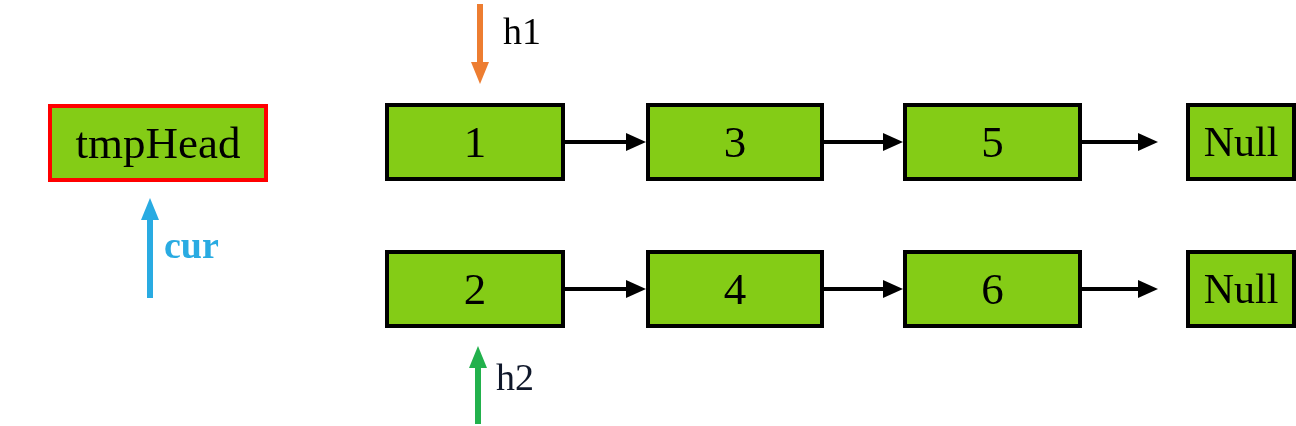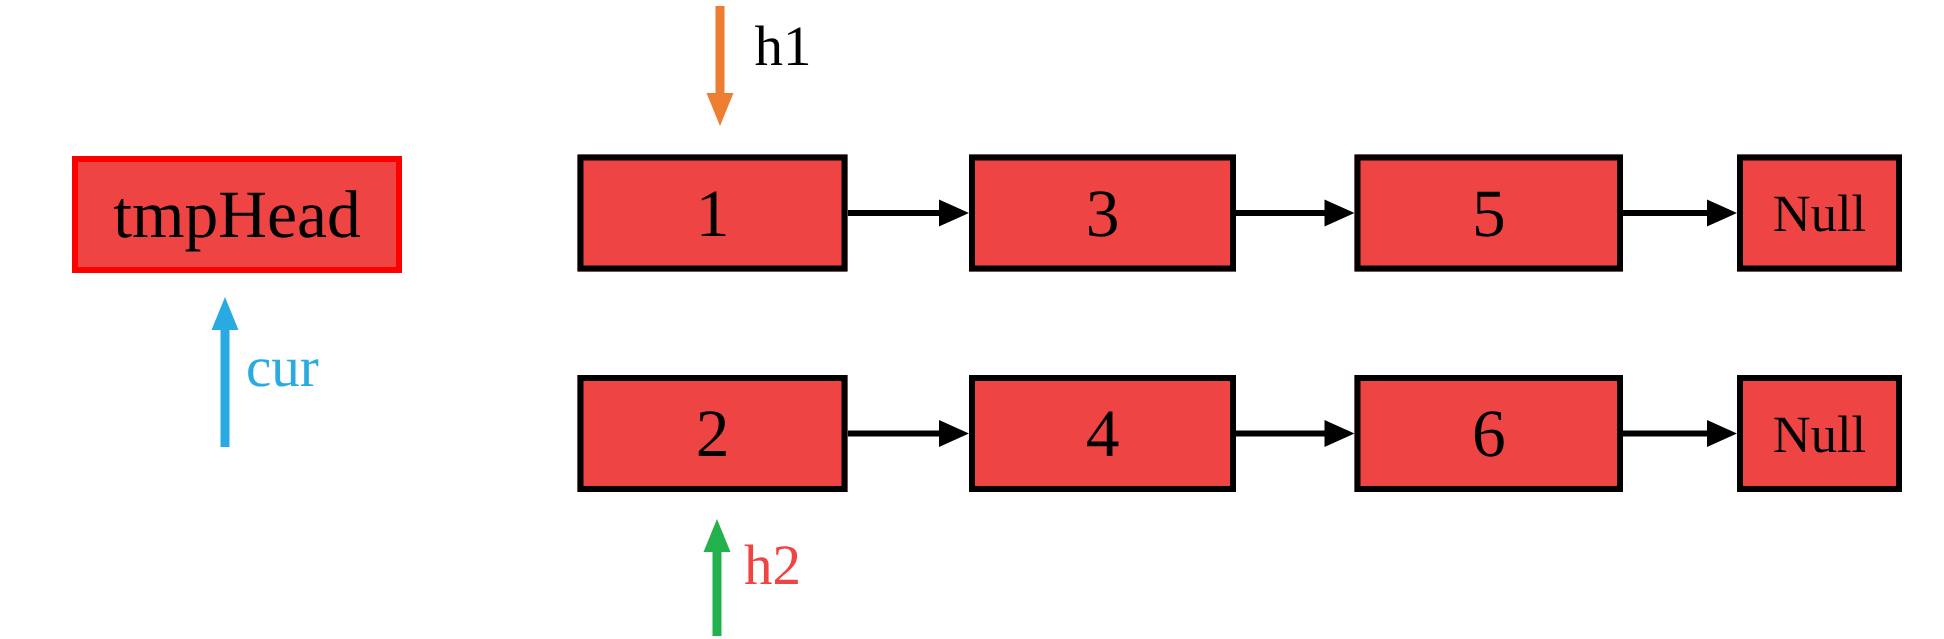--- a/index.html
+++ b/index.html
@@ -10,38 +10,38 @@
     height: 426px;
     background: #ffffff;
     font-family: "Liberation Serif", serif;
     overflow: hidden;
   }
   .box {
     position: absolute;
     display: flex;
     align-items: center;
     justify-content: center;
-    background: #ef4444;
+    background: #84cc16;
     border: 4px solid #000000;
     font-size: 45px;
     color: #000000;
     line-height: 1;
   }
   .tmp-box { border-color: #FF0000; }
-  .null-box { font-size: 35px; }
+  .null-box { font-size: 42px; margin-left: 28px; }
   .arrow { position: absolute; display: block; }
   .ptr-label {
     position: absolute;
     font-size: 38px;
     line-height: 1;
     white-space: nowrap;
   }
   .c-orange { color: #000000; }
-  .c-cyan   { color: #29ABE2; }
-  .c-green  { color: #ef4444; }
+  .c-cyan   { color: #29ABE2; font-weight: bold; }
+  .c-green  { color: #0f172a; }
   .s-black  { stroke: #000000; stroke-width: 4; }
   .f-black  { fill: #000000; }
   .s-orange { stroke: #ED7D31; stroke-width: 6; }
   .f-orange { fill: #ED7D31; }
   .s-cyan   { stroke: #29ABE2; stroke-width: 6; }
   .f-cyan   { fill: #29ABE2; }
   .s-green  { stroke: #22B14C; stroke-width: 6; }
   .f-green  { fill: #22B14C; }
 </style>
 </head>

